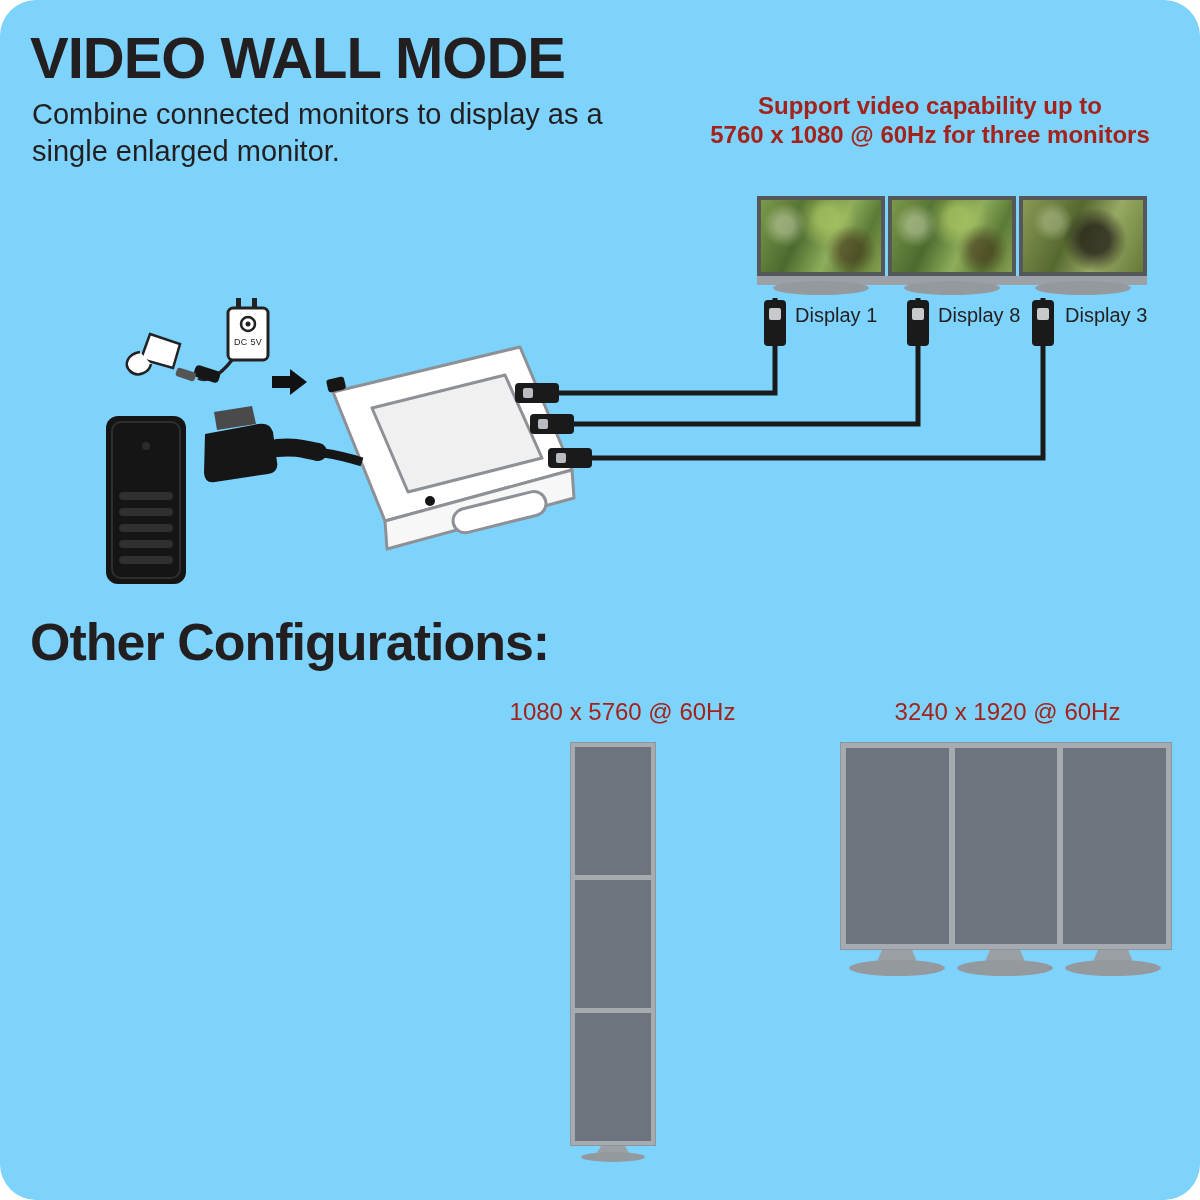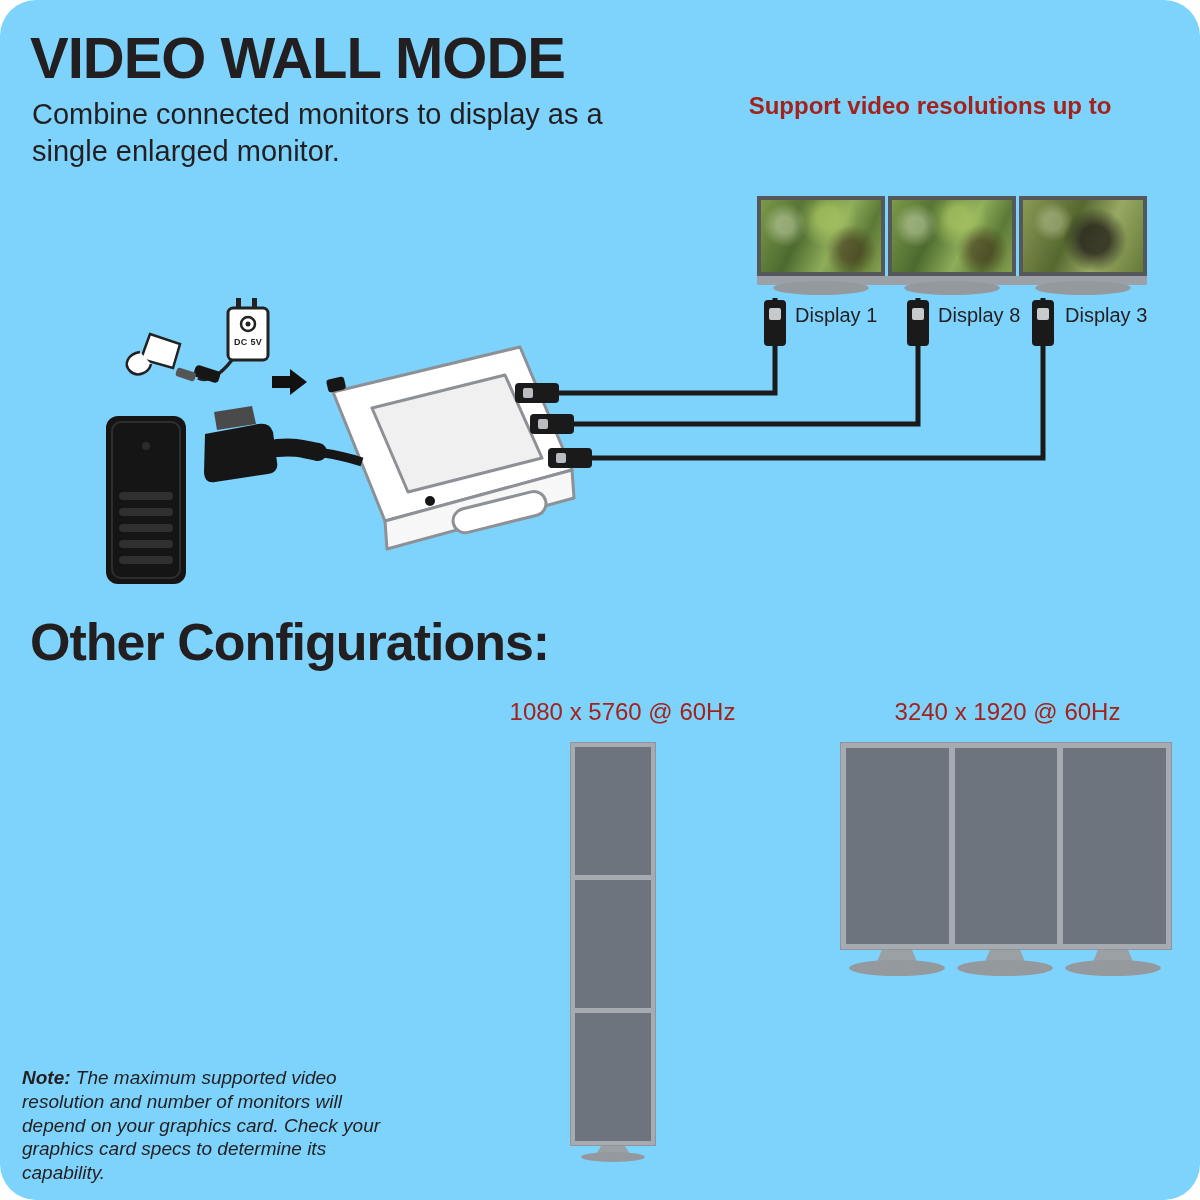--- a/index.html
+++ b/index.html
@@ -26,21 +26,21 @@
     background:
       radial-gradient(circle at 60% 55%, rgba(35,30,25,.78) 0 14px, transparent 32px),
       radial-gradient(circle at 25% 30%, rgba(220,230,190,.35) 0 8px, transparent 20px),
       linear-gradient(115deg,#8a9a55,#55682f 40%,#97a963 65%,#667a38);
   }
   .base-bar { position:absolute; left:757px; top:276px; width:390px; height:9px; background:#9ba1a6; }
   .foot-ellipse { position:absolute; top:281px; width:96px; height:14px; border-radius:50%; background:#94999e; }
 
   .display-label { position:absolute; font-size:20px; color:#231f20; }
   .cable-label { position:absolute; left:563px; top:353px; font-size:25px; color:#231f20; }
-  .adapter-label { position:absolute; left:228px; top:337px; width:40px; text-align:center; font-size:9px; font-weight:bold; letter-spacing:.3px; color:#222; }
+  .adapter-label { position:absolute; left:228px; top:337px; width:40px; text-align:center; font-size:9px; font-weight:normal; letter-spacing:.3px; color:#222; }
 
   .diagram-svg { position:absolute; left:0; top:0; width:1200px; height:1200px; pointer-events:none; }
 
   .other-heading { position:absolute; left:30px; top:612px; font-size:52px; font-weight:bold; letter-spacing:-1px; color:#231f20; }
 
   .config-label { position:absolute; top:698px; font-size:24px; font-weight:normal; color:#a3231c; text-align:center; }
   .config-label.a { left:500px; width:245px; }
   .config-label.b { left:875px; width:265px; }
 
   
@@ -60,21 +60,22 @@
 </style>
 </head>
 <body>
 
 <div class="canvas">
 
   <h1 class="title">VIDEO WALL MODE</h1>
   <p class="subtitle">Combine connected monitors to display as a single enlarged monitor.</p>
 
   <div class="res-note">
-    <div>Support video resolutions up to</div>
+    <div>Support video capability up to</div>
+    <div>5760 x 1080 @ 60Hz for three monitors</div>
   </div>
 
   <div class="monitors">
     <div class="monitor">
         <div class="screen"></div>
       </div>
     <div class="monitor">
         <div class="screen"></div>
       </div>
     <div class="monitor">
@@ -178,18 +179,14 @@
     <div class="panel"></div>
     <div class="panel"></div>
   </div>
   <div class="hwall-neck" style="left:877px;"></div>
   <div class="hwall-neck" style="left:985px;"></div>
   <div class="hwall-neck" style="left:1093px;"></div>
   <div class="hwall-foot" style="left:849px;"></div>
   <div class="hwall-foot" style="left:957px;"></div>
   <div class="hwall-foot" style="left:1065px;"></div>
 
-  <p class="note">
-    <b>Note:</b>
-    <span>The maximum supported video resolution and number of monitors will depend on your graphics card. Check your graphics card specs to determine its capability.</span>
-  </p>
 
 </div>
 
 </body></html>

